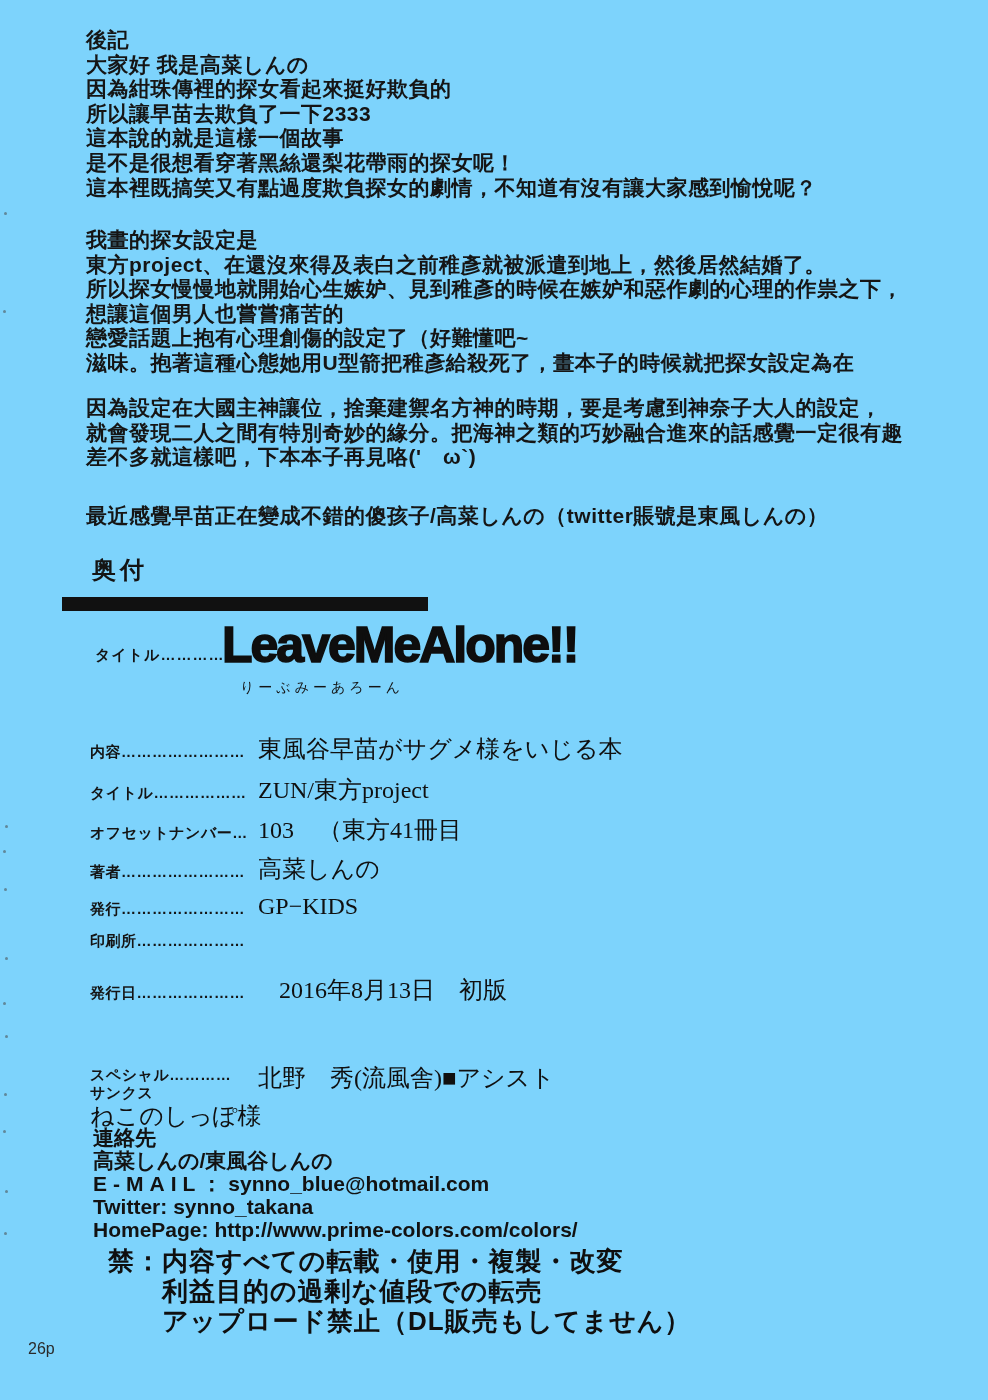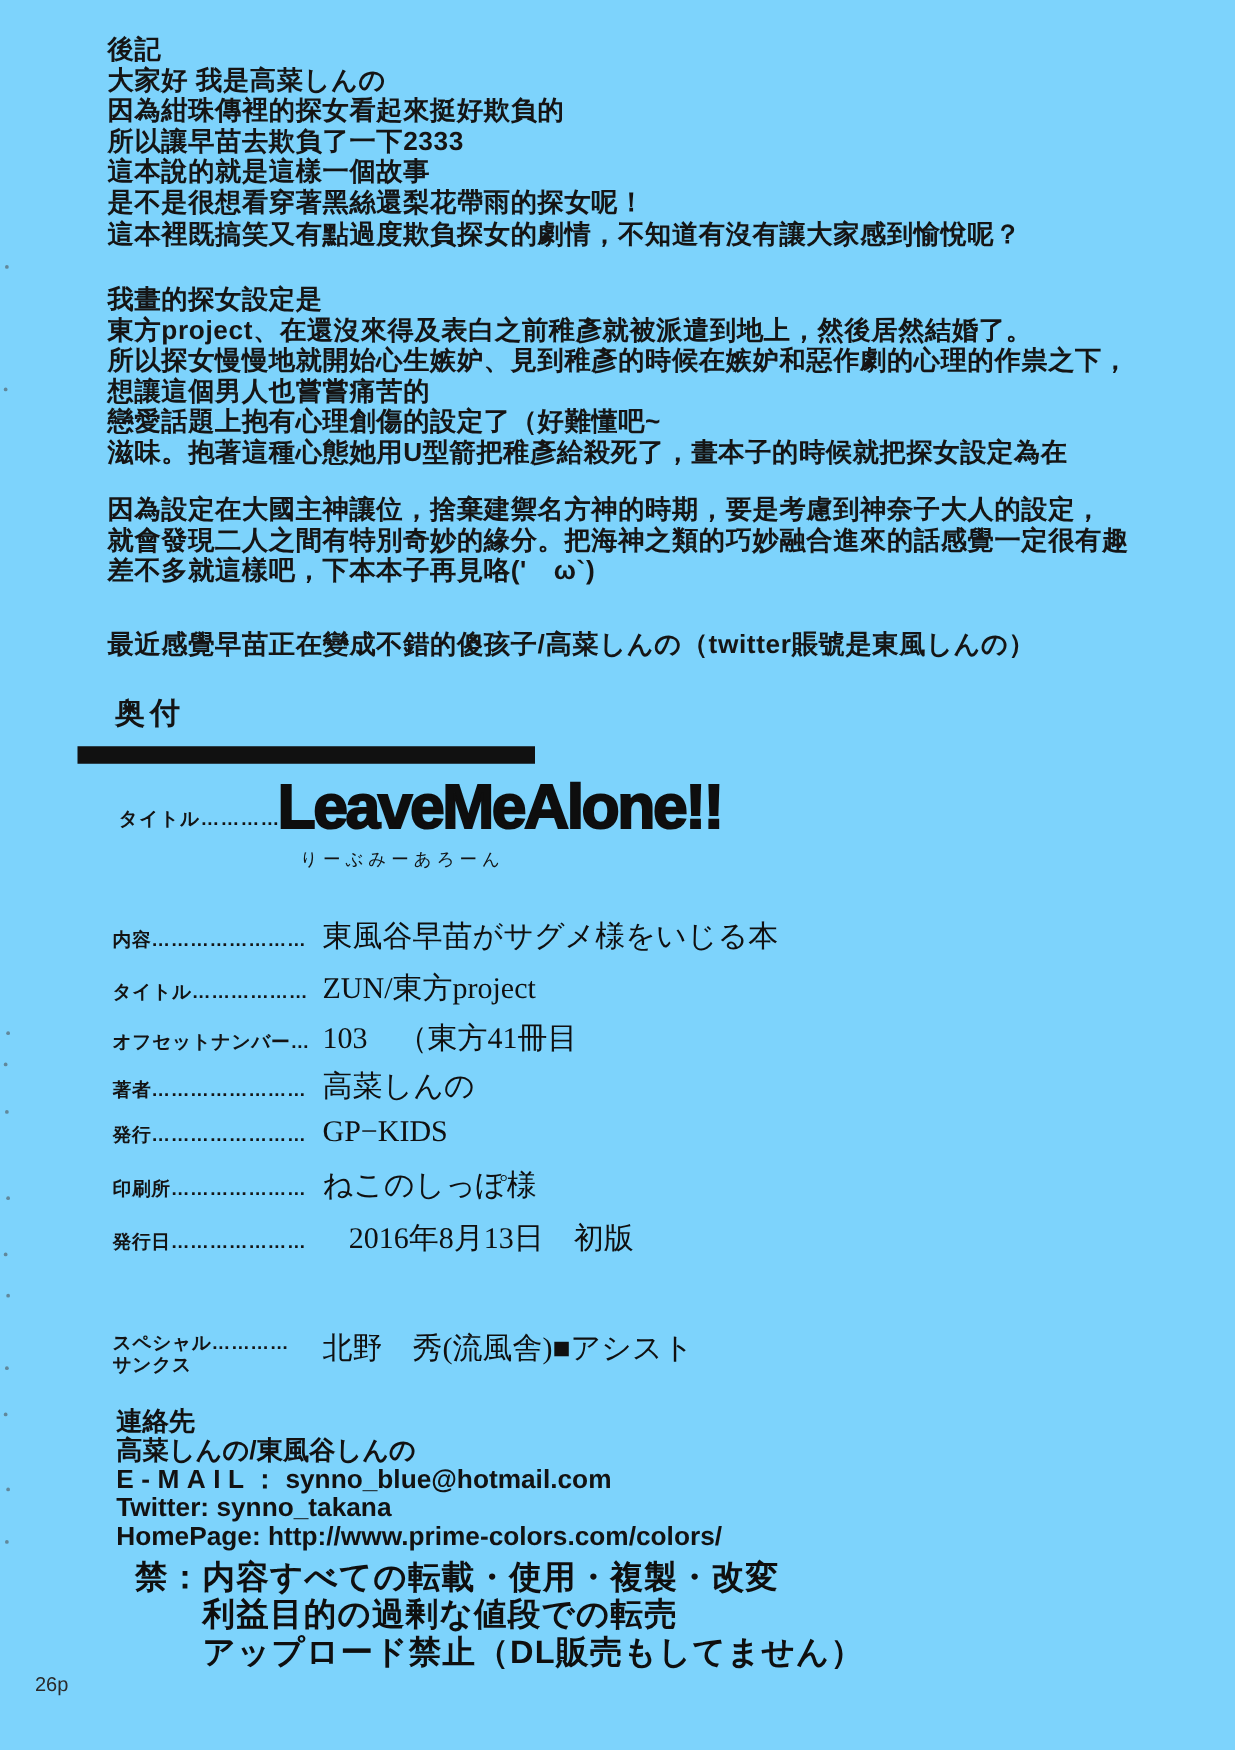--- a/index.html
+++ b/index.html
@@ -65,21 +65,21 @@
   .row-label.two-line span { display:block; white-space:nowrap; overflow:hidden; }
   .row-value {
     font-family:"Liberation Serif", serif;
     font-size:24px; white-space:nowrap; color:#101010;
   }
   #row-naiyo   { top:733px; }
   #row-gensaku { top:774px; }
   #row-offset  { top:814px; }
   #row-chosha  { top:853px; }
   #row-hakko   { top:893px; }
-  #row-insatsu { top:932px; }
+  #row-insatsu { top:932px;flex-direction:column; }
   #row-hakkobi { top:974px;gap:21px; }
   #row-thanks  { top:1066px; align-items:flex-start;justify-content:space-between; }
   #row-thanks .row-value { position:relative; top:-4px; }
 
   
   .contact {
     position:absolute; left:93px; top:1126px;
     font-size:21px; font-weight:bold; line-height:23px;
     color:#121212;
   }

